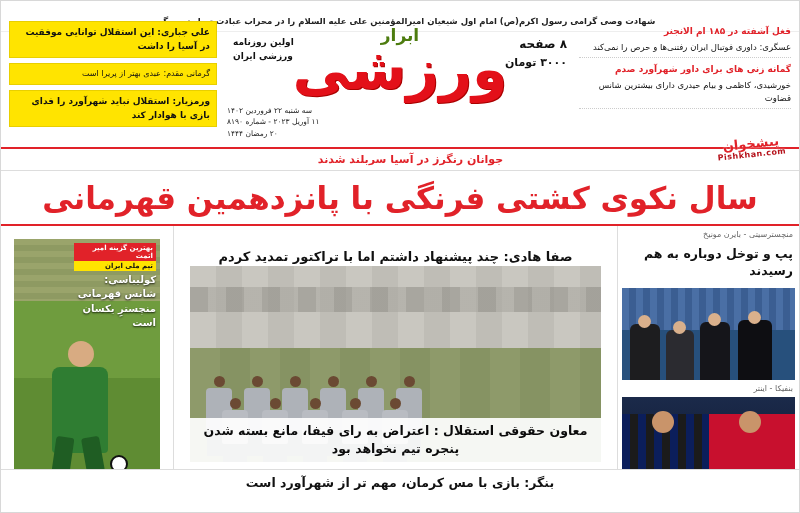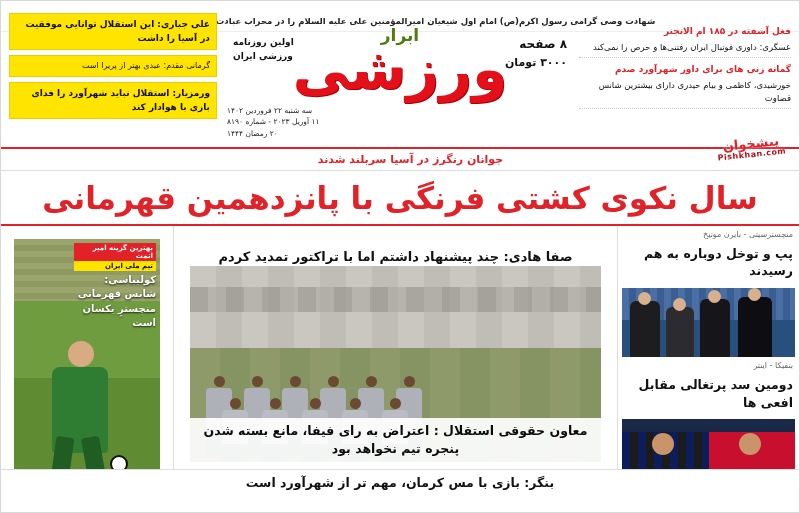--- a/index.html
+++ b/index.html
@@ -32,21 +32,21 @@
     font-size: 8.5px;
     text-align: center;
     line-height: 22px;
     font-weight: bold;
     border-bottom: 1px solid #eee;
   }
 
   
   .mh-left {
     position: absolute;
-    top: 12px; left: 8px;
+    top: 20px; left: 8px;
     width: 208px;
   }
   .ybox {
     background: #ffe400;
     color: #111;
     border: 1px solid #e8cf00;
     padding: 4px 6px;
     margin-bottom: 5px;
     font-size: 9px;
     line-height: 1.5;
@@ -425,21 +425,20 @@
         <div class="f4"></div>
         <div class="head" style="left:16px;bottom:52px;"></div>
         <div class="head" style="left:51px;bottom:46px;"></div>
         <div class="head" style="left:86px;bottom:54px;"></div>
         <div class="head" style="left:126px;bottom:56px;"></div>
       </div>
 
       <div class="kicker">
         <span>بنفیکا - اینتر</span>
       </div>
-      <div class="sub-title">دومین سد پرتغالی مقابل افعی ها</div>
       <div class="photo ph-players">
         <div class="jersey-l"></div>
         <div class="jersey-r"></div>
         <div class="h1"></div>
         <div class="h2"></div>
         <div class="brandbar">
           <span>digitalbits</span>
           <span>Emirates FLY BETTER</span>
         </div>
       </div>

